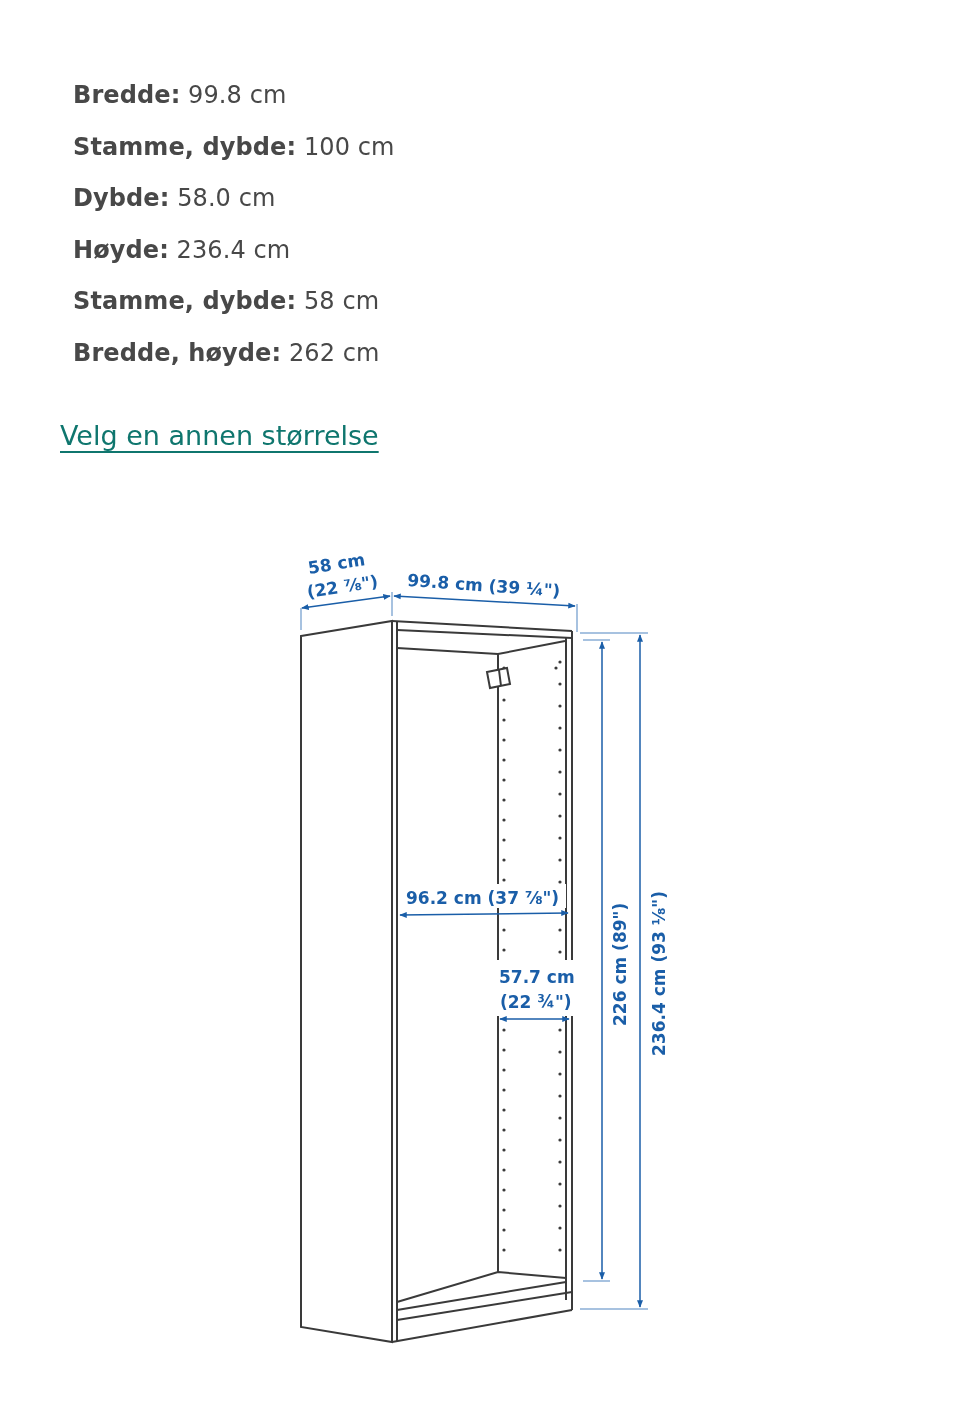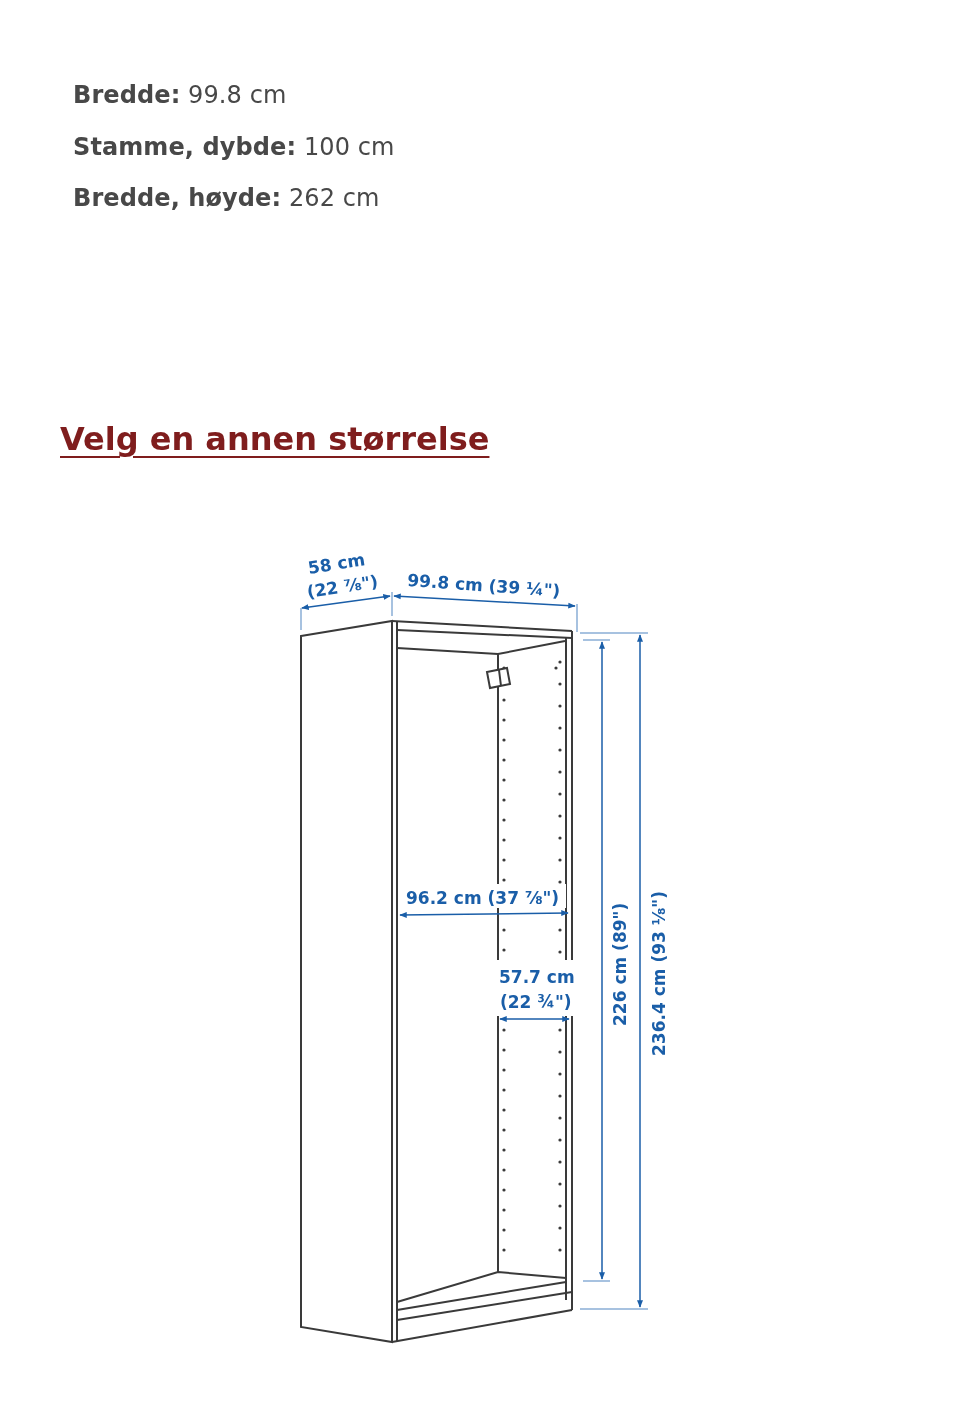--- a/index.html
+++ b/index.html
@@ -2,37 +2,49 @@
 <html><head>
 <meta charset="utf-8">
 <style>
   html, body { margin: 0; padding: 0; background: #ffffff; }
   body { width: 960px; height: 1406px; position: relative; overflow: hidden;
          font-family: "DejaVu Sans", "Liberation Sans", sans-serif; color: #484848; }
   .specs { position: absolute; left: 60px; top: 70px; }
   .spec-row { font-size: 24px; line-height: 51.6px; white-space: nowrap; letter-spacing: 0.1px; margin-left: 13px; }
   .spec-label { font-weight: bold; color: #484848; }
   .spec-value { font-weight: normal; color: #484848; }
-  .size-link { position: absolute; left: 60px; top: 420px; font-size: 32px; color: #7f1d1d;
+  .size-link { position: absolute; left: 60px; top: 420px; font-size: 27px; color: #0f766e;
                text-decoration: underline; text-decoration-thickness: 2px; text-underline-offset: 6px;
-               cursor: pointer; white-space: nowrap; font-weight: bold; }
+               cursor: pointer; white-space: nowrap; }
   .drawing { position: absolute; left: 0; top: 520px; width: 960px; height: 860px; }
   .dim-text { font-family: "DejaVu Sans", "Liberation Sans", sans-serif; font-weight: bold; fill: #1a5ea8; }
 </style>
 </head>
 <body>
 
 <div class="specs">
   <div class="spec-row">
     <span class="spec-label">Bredde:</span>
     <span class="spec-value">99.8 cm</span>
   </div>
   <div class="spec-row">
     <span class="spec-label">Stamme, dybde:</span>
     <span class="spec-value">100 cm</span>
+  </div>
+  <div class="spec-row">
+    <span class="spec-label">Dybde:</span>
+    <span class="spec-value">58.0 cm</span>
+  </div>
+  <div class="spec-row">
+    <span class="spec-label">Høyde:</span>
+    <span class="spec-value">236.4 cm</span>
+  </div>
+  <div class="spec-row">
+    <span class="spec-label">Stamme, dybde:</span>
+    <span class="spec-value">58 cm</span>
   </div>
   <div class="spec-row">
     <span class="spec-label">Bredde, høyde:</span>
     <span class="spec-value">262 cm</span>
   </div>
 </div>
 
 <a class="size-link">Velg en annen størrelse</a>
 
 <svg class="drawing" viewBox="0 520 960 860" width="960" height="860" xmlns="http://www.w3.org/2000/svg">

